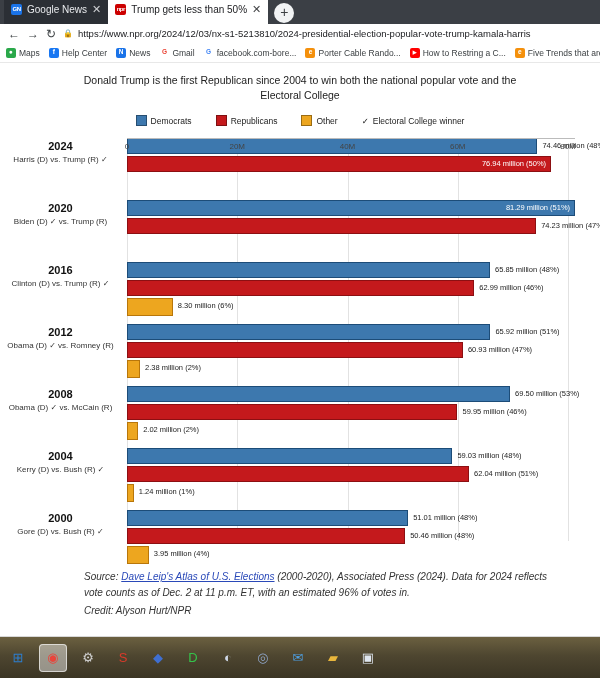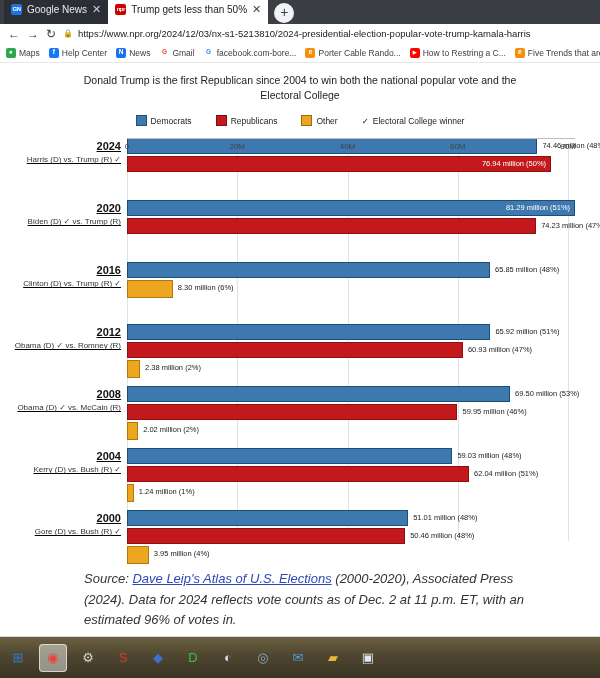--- a/index.html
+++ b/index.html
@@ -79,23 +79,22 @@
   .swatch { width: 9px; height: 9px; border: 1px solid rgba(0,0,0,.35); }
 
   .plot { position: relative; margin-top: 12px; height: 425px; }
   .gridlines { position: absolute; left: 0; top: 0; right: 0; bottom: 0; }
   .gridline { position: absolute; top: 5px; bottom: 22px; width: 1px; background: #e2e2e2; }
   .axisline { position: absolute; left: 127px; right: 25px; height: 1px; background: #bbb; }
   .ticklabel { position: absolute; font-size: 8px; color: #444; transform: translateX(-50%); }
 
   .group { position: relative; height: 57px; margin-bottom: 5px; }
   .grp-labels {
-    position: absolute; left: 0; top: 2px; width: 121px; text-align: right;
+    position: absolute; left: 0; top: 2px; width: 121px; text-align: center;
     line-height: 1.25;
-    text-decoration: underline;
   }
   .grp-year { font-size: 11px; font-weight: bold; color: #111; }
   .grp-match { font-size: 8px; color: #333; margin-top: 1px; white-space: nowrap; }
 
   .bars { position: absolute; left: 127px; right: 0; top: 0; }
   .barrow { position: relative; height: 16px; margin-bottom: 2px; }
   .bar {
     position: absolute; left: 0; top: 0; height: 16px; box-sizing: border-box;
   }
   .bar.dem { background: #3d78ae; border: 1px solid #1c4c78; }
@@ -103,21 +102,21 @@
   .bar.oth { background: #eda61f; border: 1px solid #b8760a; }
   .barrow.oth-row { height: 18px; }
   .bar.oth { height: 18px; }
   .blabel {
     position: absolute; top: 3px; font-size: 7.5px; white-space: nowrap; color: #222;
   }
   .blabel.inside { color: #ffffff; }
 
   .footer {
     padding: 6px 52px 0 84px; box-sizing: border-box;
-    font-size: 13px; font-style: italic; color: #333; line-height: 1.55;
+    font-size: 10px; font-style: italic; color: #333; line-height: 1.55;
   }
   .footer .src-link { color: #2a49b8; text-decoration: underline; }
   .credit { margin-top: 3px; }
 
   
   .taskbar {
     position: absolute; left: 0; bottom: 0; width: 600px; height: 42px;
     background: linear-gradient(180deg,#6b6040 0%,#4e4630 45%,#3b3524 100%);
     border-top: 1px solid #d8d8d8; display: flex; align-items: center;
     gap: 7px; padding-left: 4px; box-sizing: border-box;
@@ -260,20 +259,24 @@
           <div class="group">
             <div class="grp-labels">
               <div class="grp-year">2016</div>
               <div class="grp-match">Clinton (D) vs. Trump (R) ✓</div>
             </div>
             <div class="bars">
               <div class="barrow">
                 <div class="bar dem" style="width: 362.998px;"></div>
                 <div class="blabel" style="left: 367.998px;">65.85 million (48%)</div>
               </div>
+              <div class="barrow">
+                <div class="bar rep" style="width: 347.232px;"></div>
+                <div class="blabel" style="left: 352.232px;">62.99 million (46%)</div>
+              </div>
               <div class="barrow oth-row">
                 <div class="bar oth" style="width: 45.7537px;"></div>
                 <div class="blabel" style="left: 50.7537px;">8.30 million (6%)</div>
               </div>
             </div>
           </div>
           <div class="group">
             <div class="grp-labels">
               <div class="grp-year">2012</div>
               <div class="grp-match">Obama (D) ✓ vs. Romney (R)</div>

